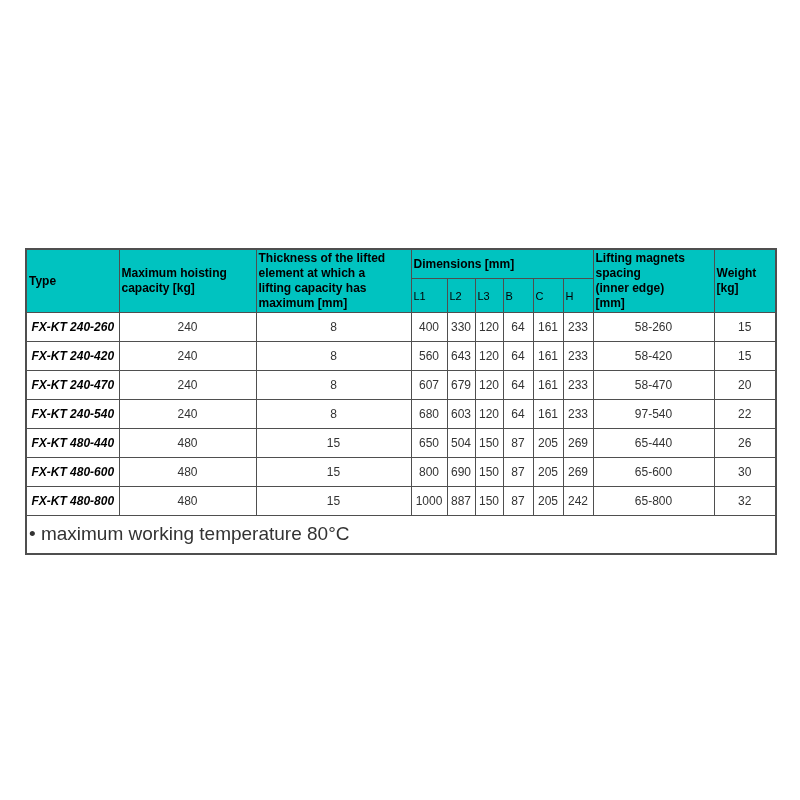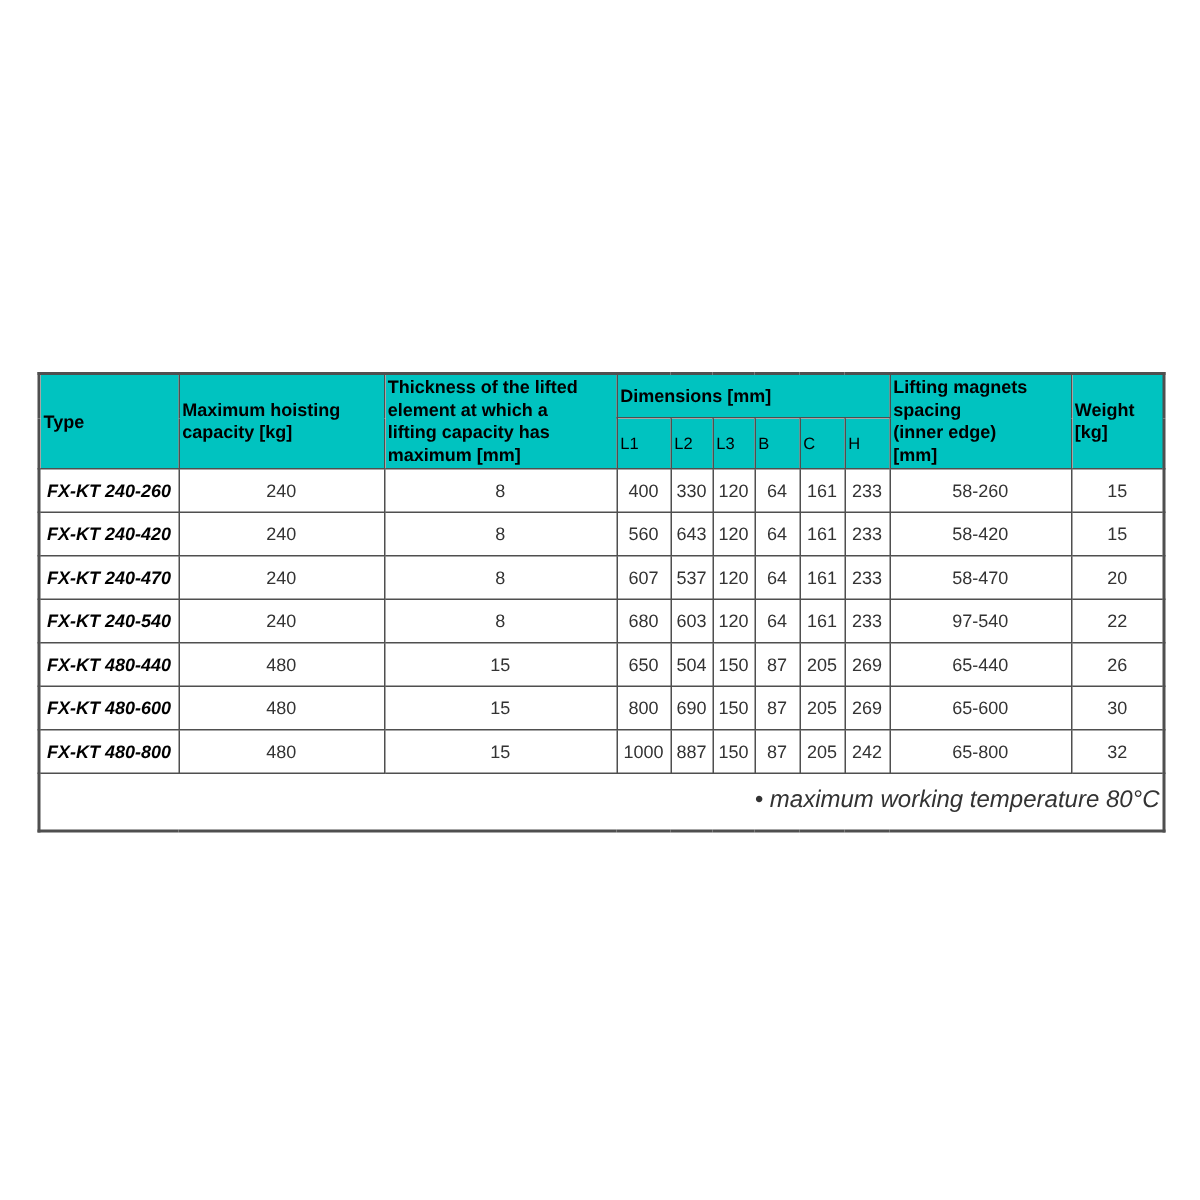--- a/index.html
+++ b/index.html
@@ -55,24 +55,23 @@
     white-space:nowrap;
     font-style:italic;
   }
   td.num-cell{
     font-size:12px;
     color:var(--text_num);
     text-align:center;
   }
   tfoot tr{height:38px;}
   td.footnote-cell{
-    font-size:16px;
+    font-size:19px;
     color:var(--text_num);
-    text-align:right;
-    font-style:italic;
+    text-align:left;
   }
 </style>
 </head>
 <body>
 
 <div class="page">
   <table class="spec">
     <colgroup>
       <col style="width:93px">
       <col style="width:137px">
@@ -137,21 +136,21 @@
         <td class="num-cell">161</td>
         <td class="num-cell">233</td>
         <td class="num-cell">58-420</td>
         <td class="num-cell">15</td>
       </tr>
       <tr>
         <td class="type-cell">FX-KT 240-470</td>
         <td class="num-cell">240</td>
         <td class="num-cell">8</td>
         <td class="num-cell">607</td>
-        <td class="num-cell">537</td>
+        <td class="num-cell">679</td>
         <td class="num-cell">120</td>
         <td class="num-cell">64</td>
         <td class="num-cell">161</td>
         <td class="num-cell">233</td>
         <td class="num-cell">58-470</td>
         <td class="num-cell">20</td>
       </tr>
       <tr>
         <td class="type-cell">FX-KT 240-540</td>
         <td class="num-cell">240</td>

